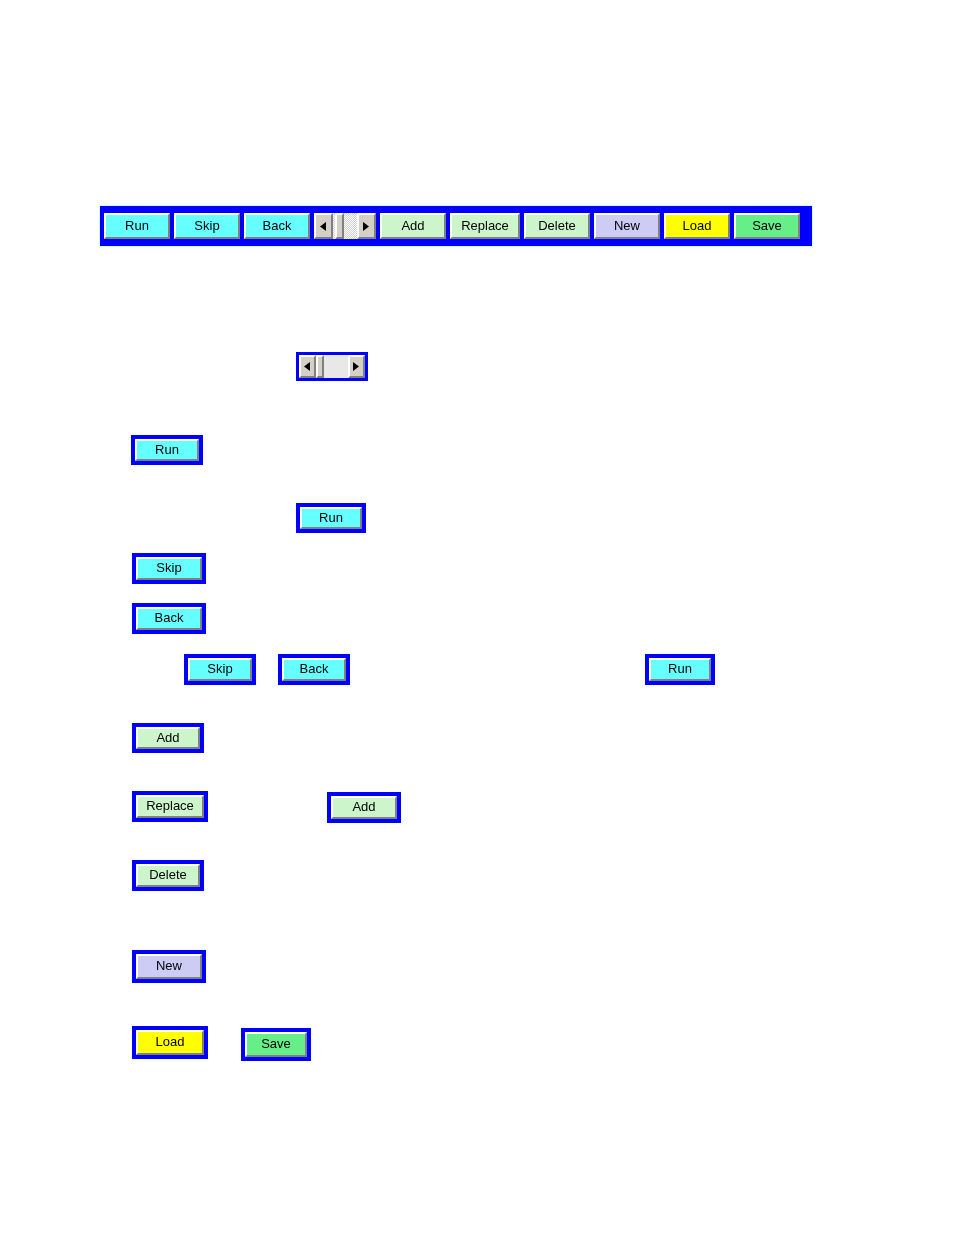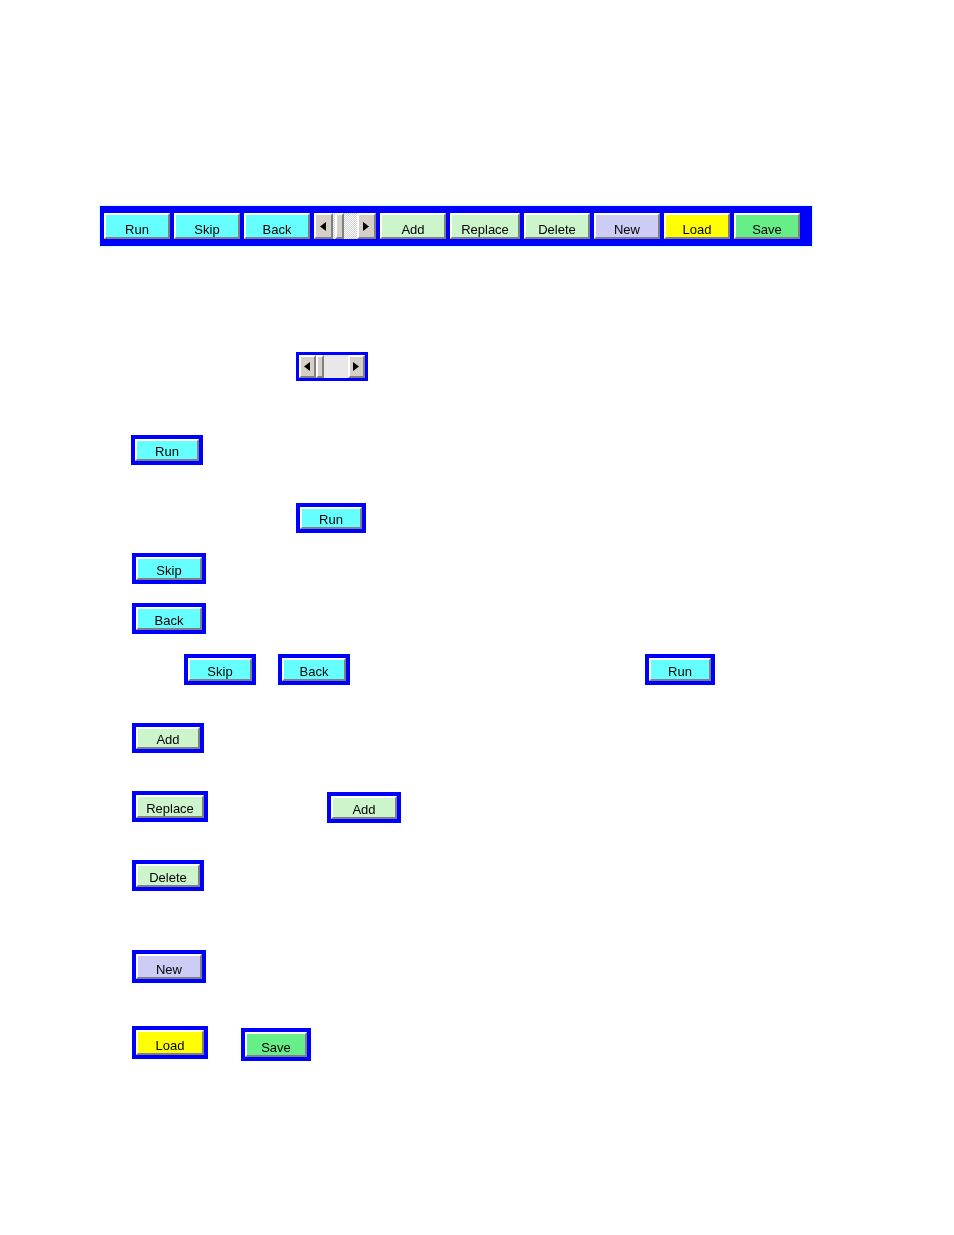--- a/index.html
+++ b/index.html
@@ -13,21 +13,21 @@
     position: relative;
     font-family: "Liberation Sans", sans-serif;
     overflow: hidden;
   }
 
   
   .btn {
     position: relative;
     box-sizing: border-box;
     display: flex;
-    align-items: flex-end;
+    align-items: center;
     justify-content: center;
     font-family: "Liberation Sans", sans-serif;
     font-size: 13px;
     color: #000000;
     line-height: 1;
     
     border-top: 2px solid #ffffff;
     border-left: 2px solid #ffffff;
     border-right: 2px solid #808080;
     border-bottom: 2px solid #808080;

